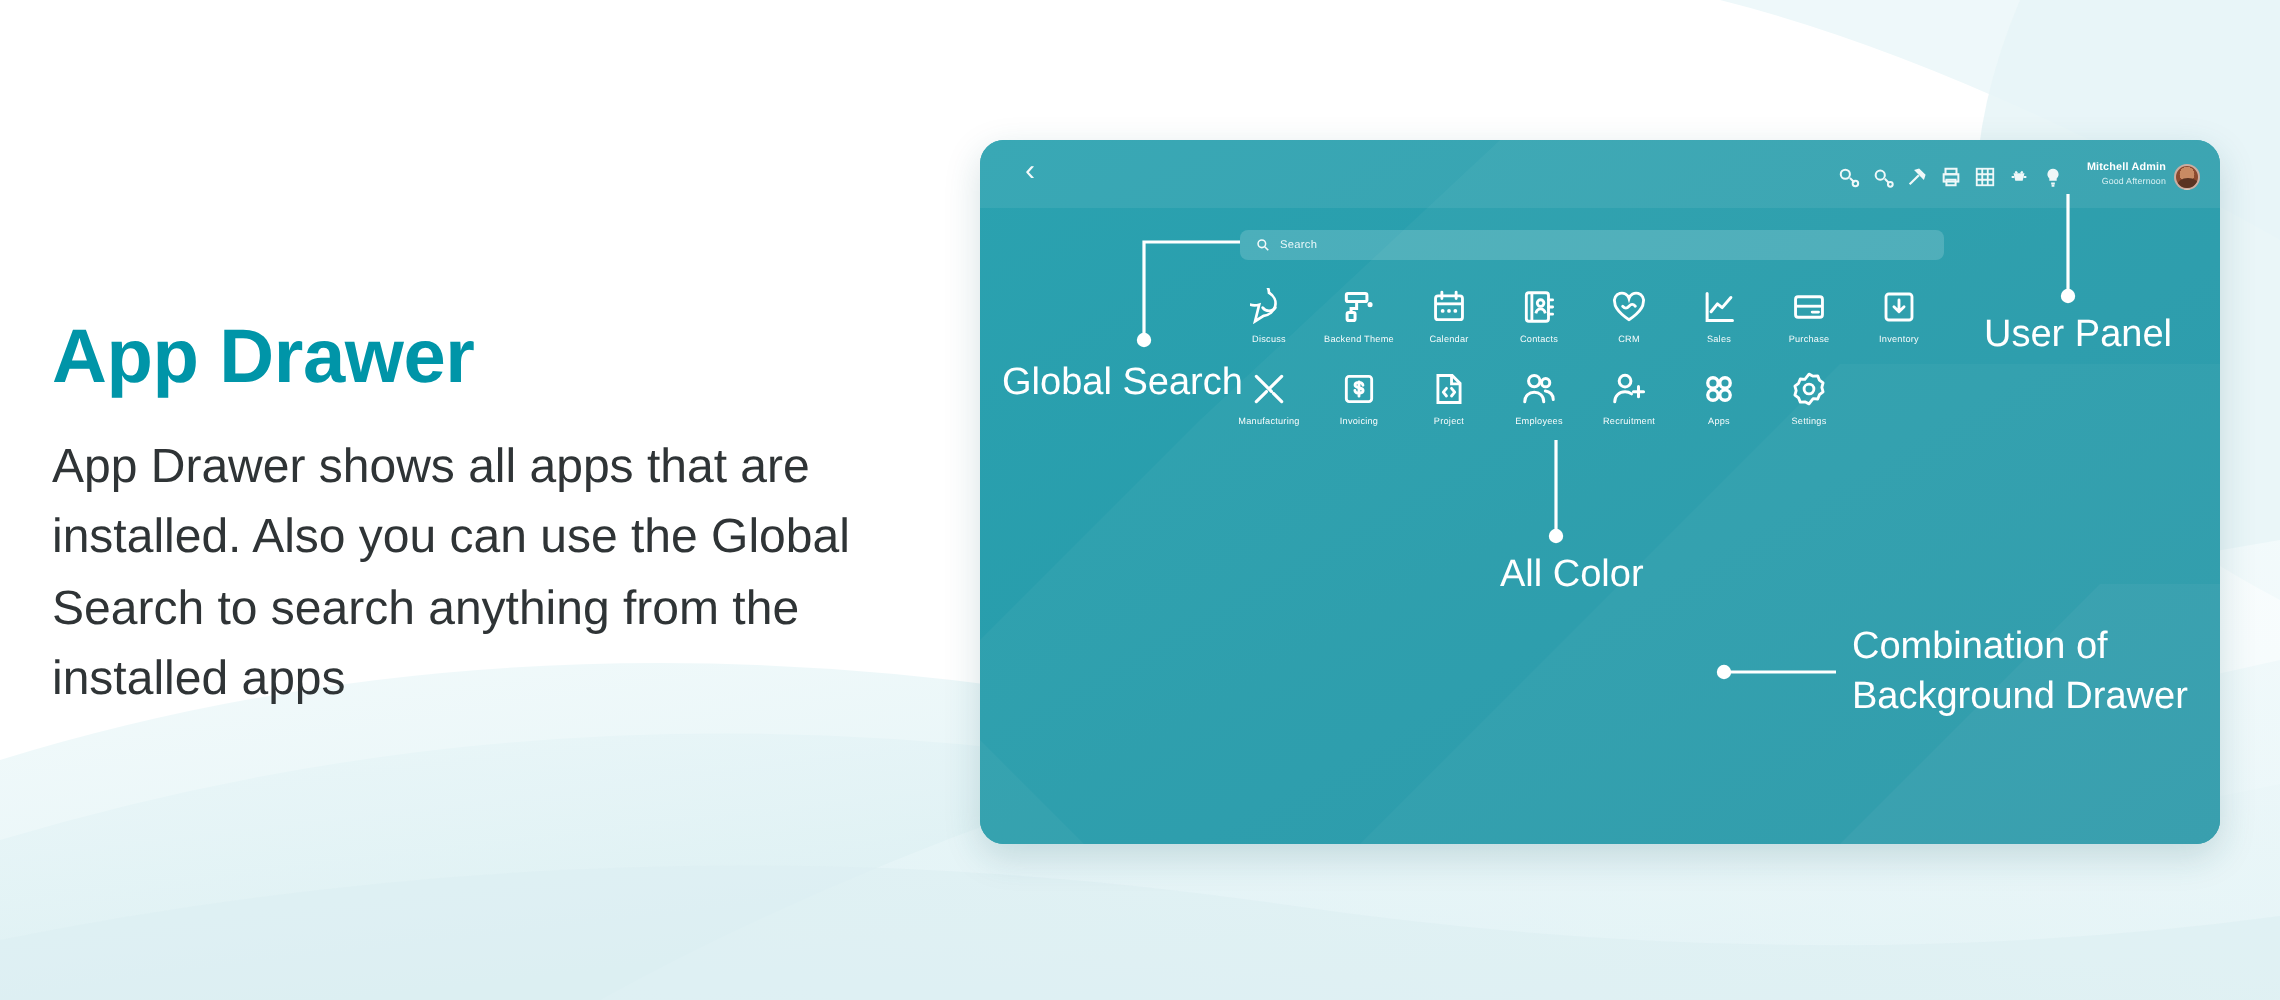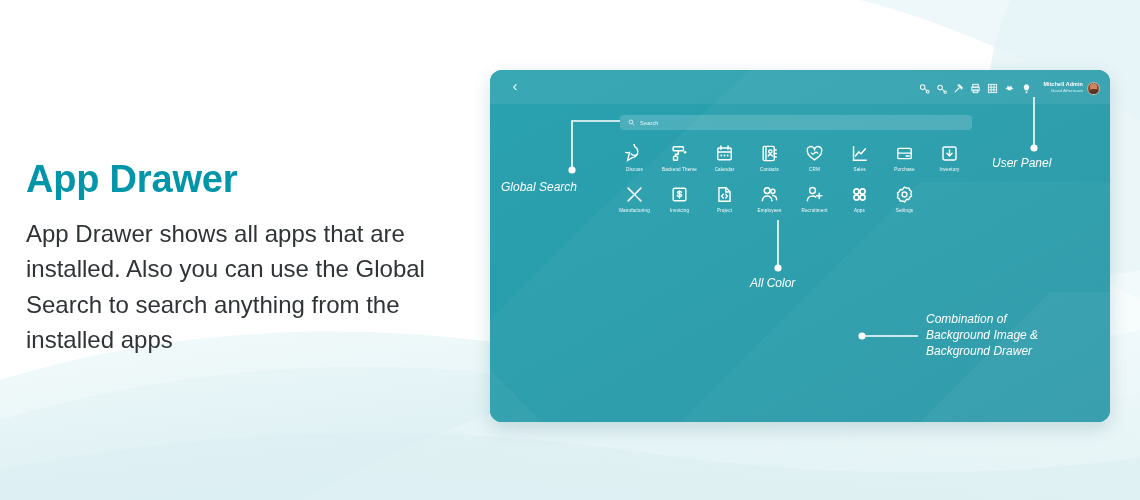--- a/index.html
+++ b/index.html
@@ -77,21 +77,21 @@
     width:45px;display:flex;flex-direction:column;align-items:center;cursor:pointer;
     padding-top:4px;
   }
   .app-ico{width:19px;height:19px;display:block;}
   .app-lbl{
     margin-top:4px;font-size:4.6px;color:#ffffff;letter-spacing:.12px;
     white-space:nowrap;text-align:center;opacity:.97;
   }
 
   
-  .ann-label{position:absolute;color:#ffffff;font-size:12px;line-height:1.34;white-space:pre;font-style:italic;}
+  .ann-label{position:absolute;color:#ffffff;font-size:19px;line-height:1.34;white-space:pre;}
   .ann-svg{position:absolute;left:0;top:0;width:1140px;height:500px;pointer-events:none;}
 </style>
 </head>
 <body>
 
 <div id="stage">
 
   <svg class="bg-waves" viewBox="0 0 1140 500">
     <defs>
       <linearGradient id="wv1" x1="0" y1="0" x2="1" y2="1">
@@ -354,17 +354,16 @@
   </svg>
 
   <div class="ann-label" style="left:501px;top:179px;">Global Search</div>
 
   <div class="ann-label" style="left:750px;top:275px;">All Color</div>
 
   <div class="ann-label" style="left:992px;top:155px;">User Panel</div>
 
   <div style="position:absolute;left:926px;top:311px;">
     <div class="ann-label" style="position:static;">Combination of</div>
-    <div class="ann-label" style="position:static;">Background Image &amp;</div>
     <div class="ann-label" style="position:static;">Background Drawer</div>
   </div>
 
 </div>
 
 </body></html>

